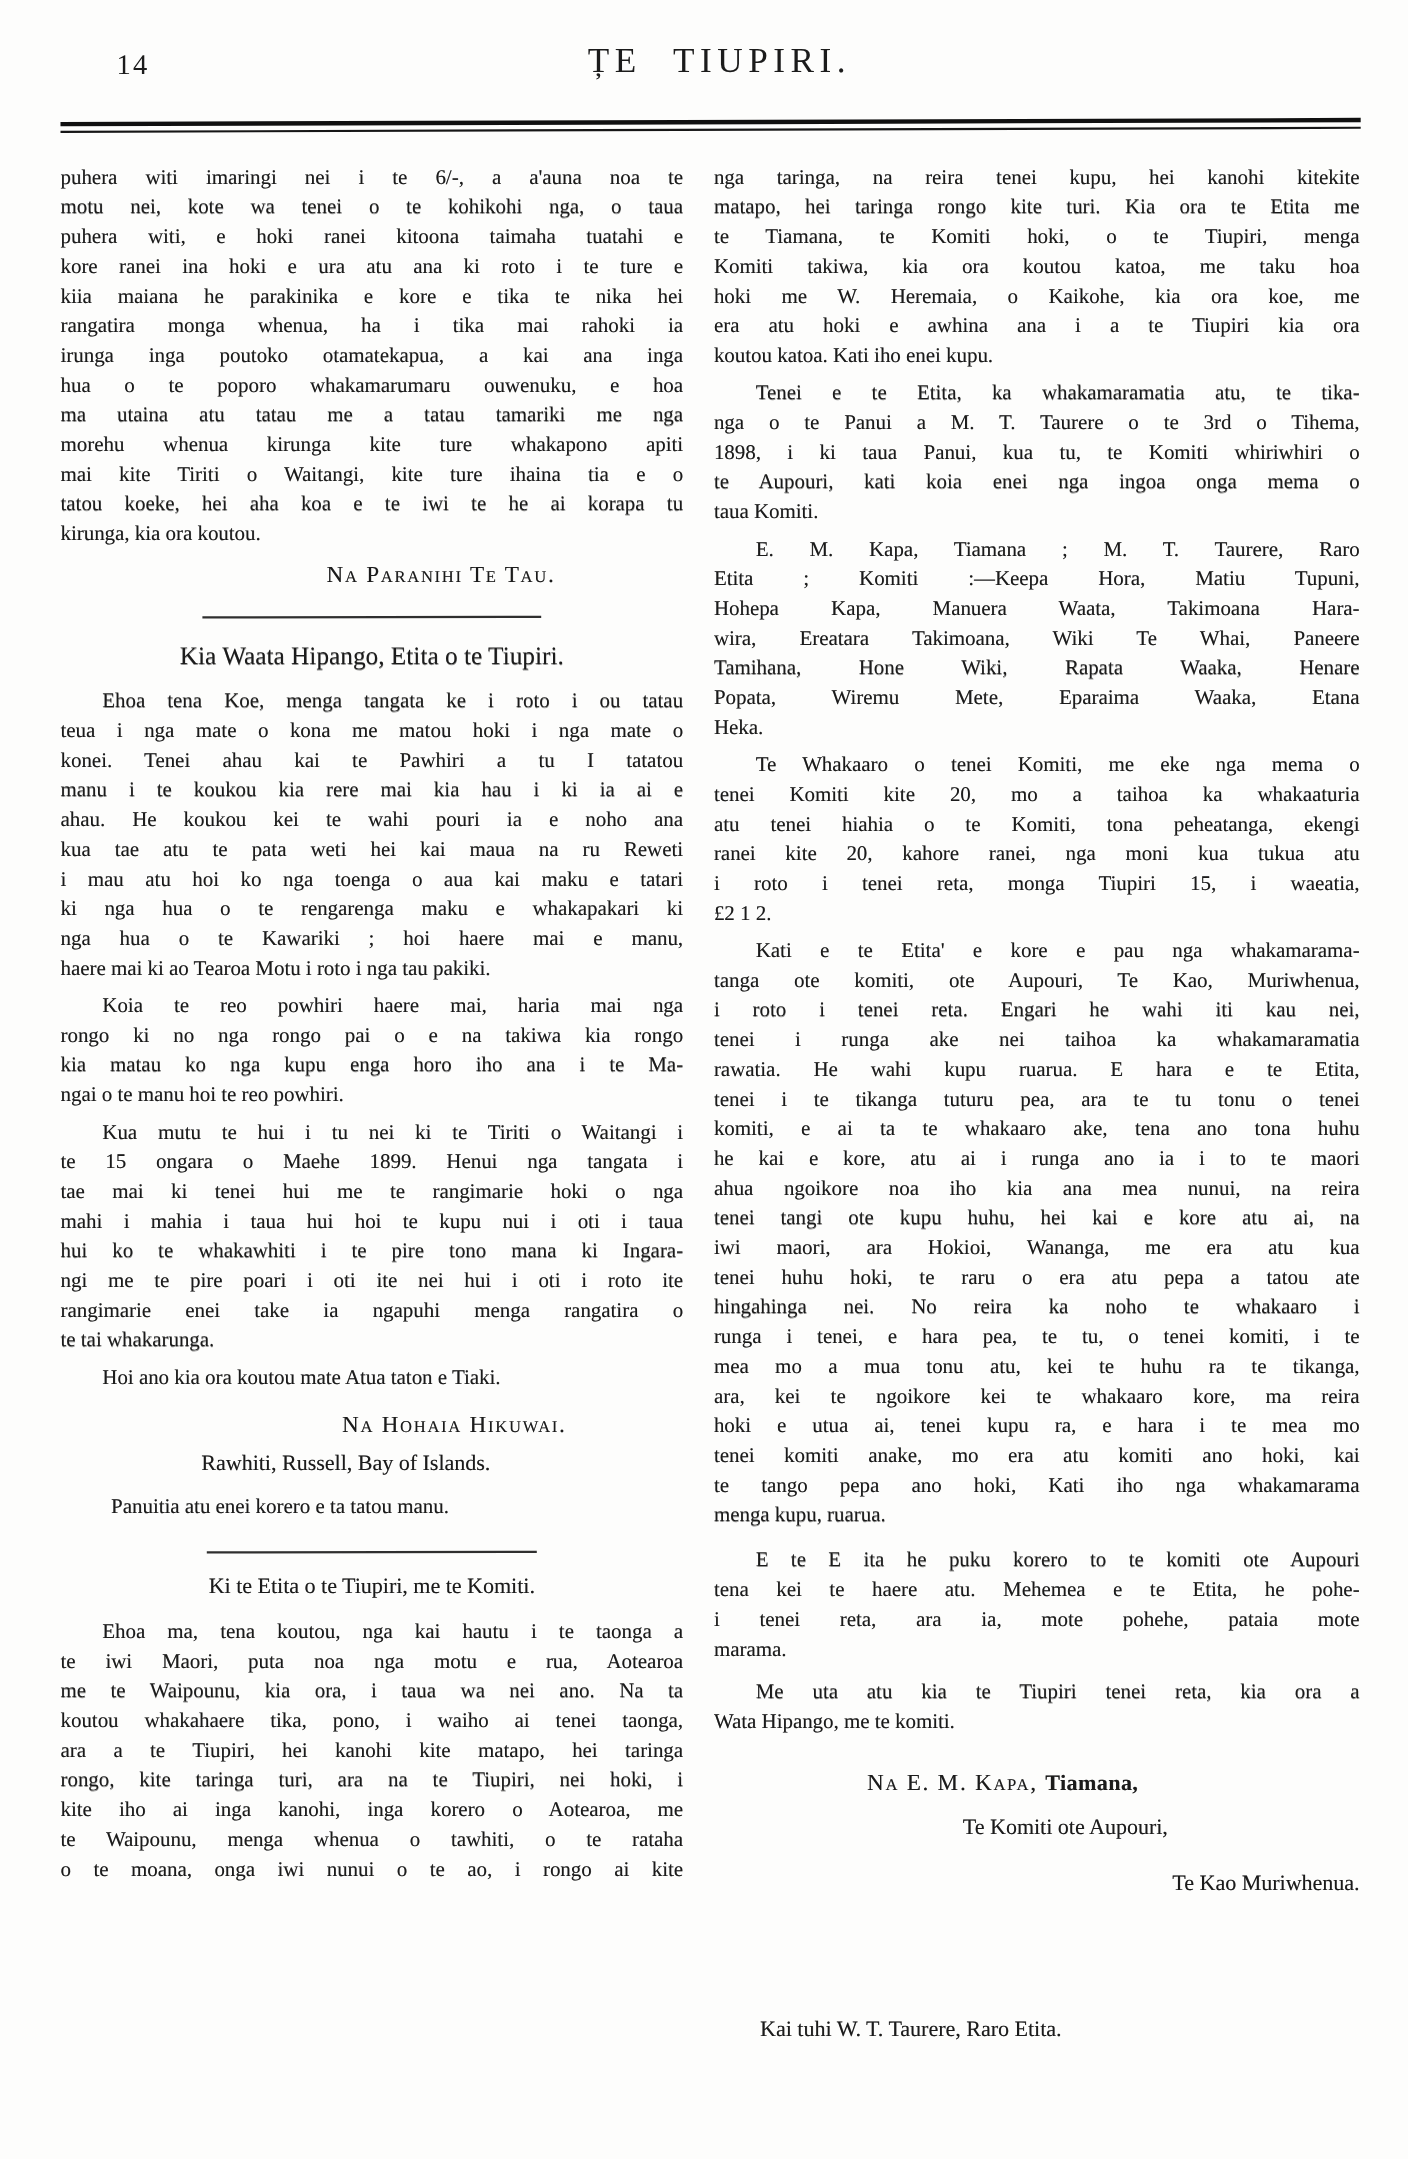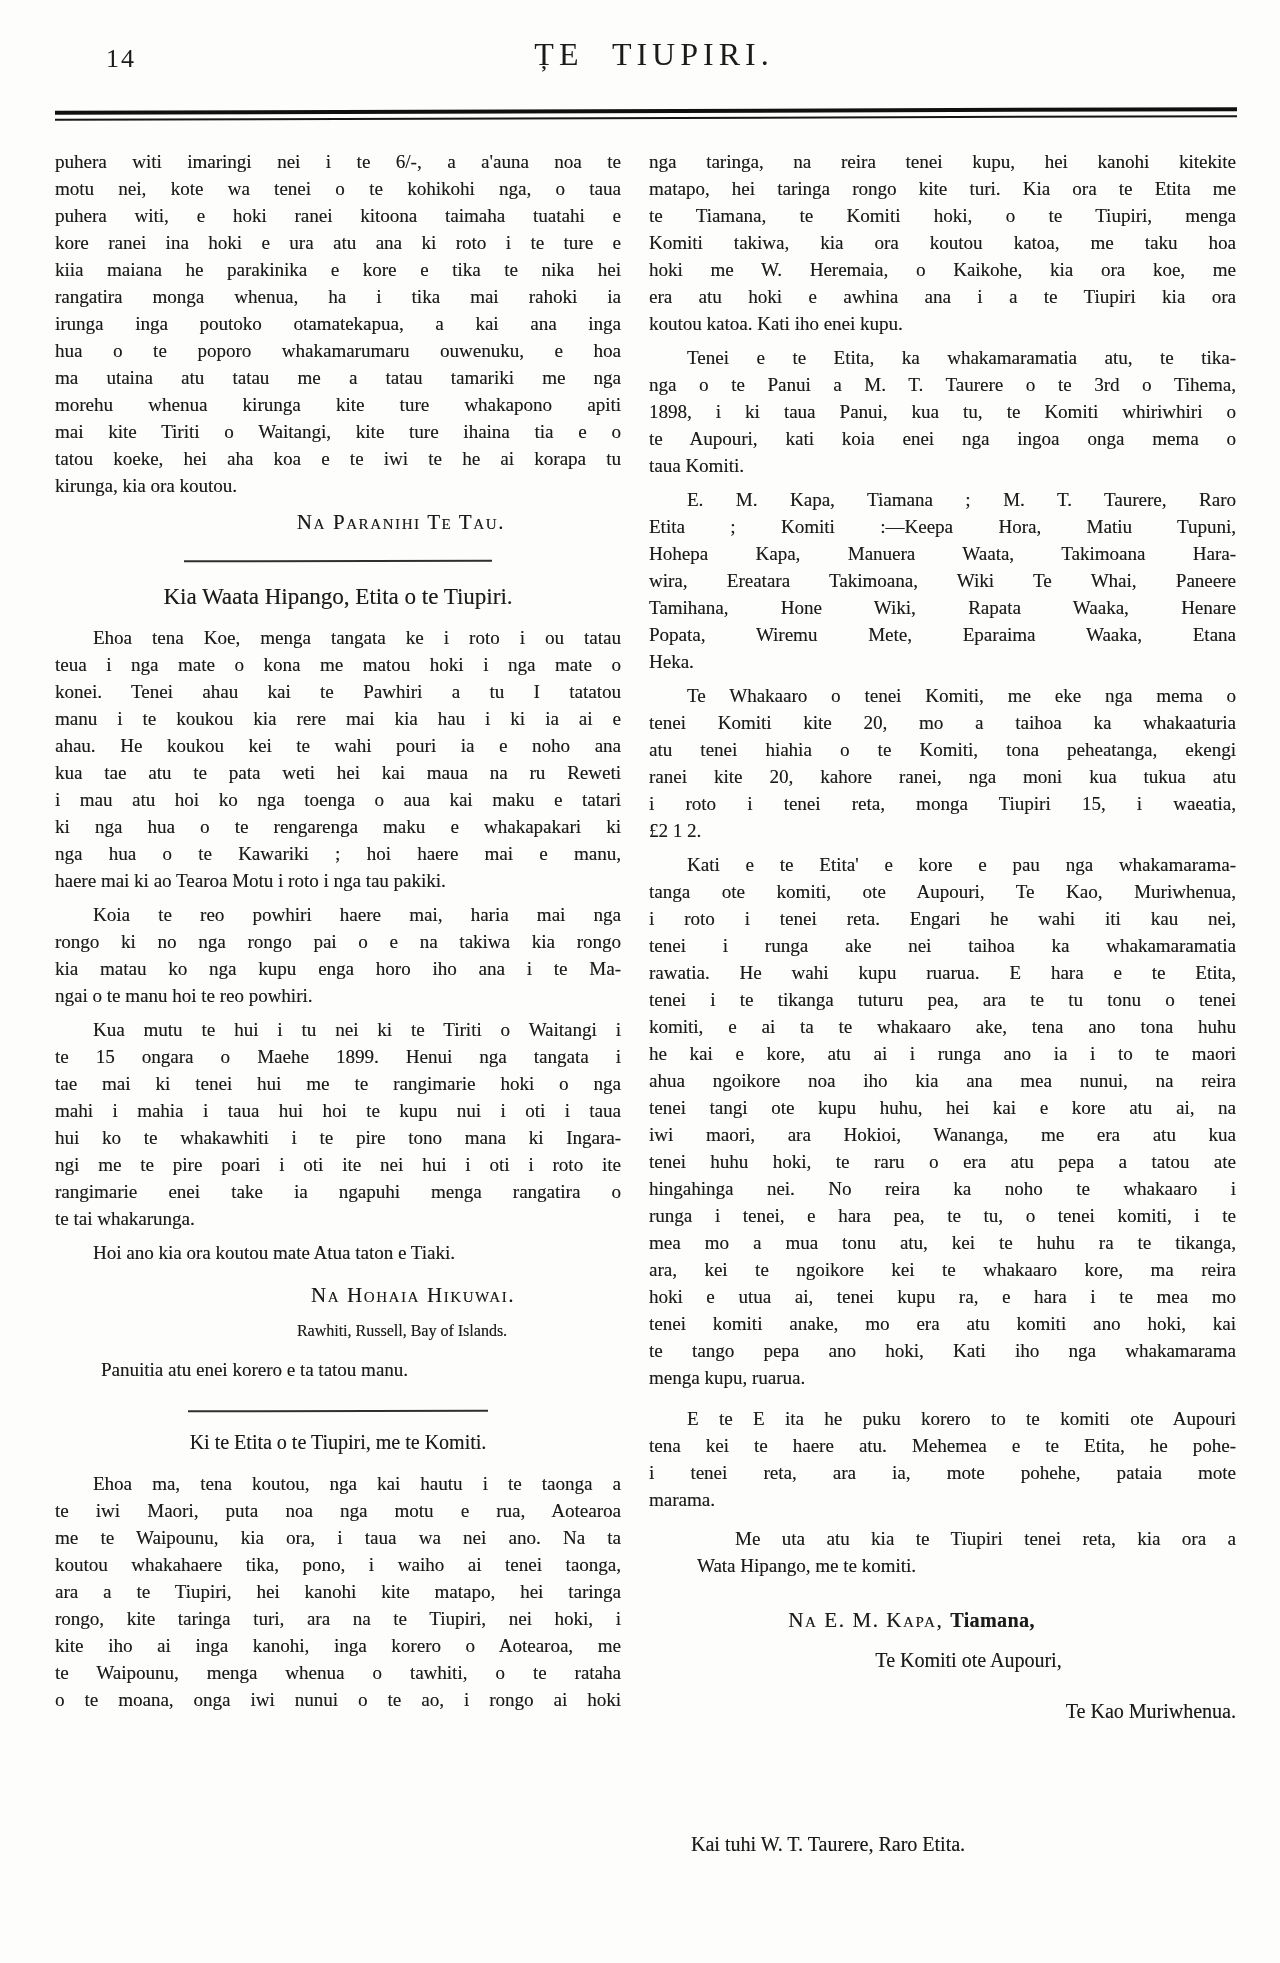--- a/index.html
+++ b/index.html
@@ -36,26 +36,26 @@
   }
   .sig-paranihi{text-align:right;padding-right:116px;margin-top:10px;}
   .divider{
     border:0;border-top:2px solid #1d1d1d;height:0;opacity:.92;
     transform:rotate(-0.1deg);
   }
   .divider-1{width:308px;margin:24px auto 20px auto;}
   .divider-2{width:300px;margin:27px auto 17px auto;}
   .letter-heading{text-align:center;font-size:23px;line-height:30px;margin-bottom:12px;}
   .sig-hohaia{text-align:center;padding-left:150px;margin-top:16px;}
-  .sig-place-left{text-align:center;padding-left:128px;font-size:16px;margin-top:8px;line-height:27px;}
+  .sig-place-left{padding-left:128px;font-size:20px;margin-top:8px;line-height:27px;}
   .panuitia{padding-left:46px;margin-top:12px;line-height:27px;}
   .dateline{text-align:center;padding-left:122px;font-size:20px;line-height:27px;}
   .salutation{text-align:center;font-size:20px;line-height:27px;margin-top:12px;}
   .rc-p6{margin-top:14px;}
-  .rc-p7{margin-top:12px;margin-left:48px;}
+  .rc-p7{margin-top:12px;}
   .sig-kapa{text-align:center;padding-right:62px;margin-top:28px;}
   .sig-kapa .role{font-variant:normal;letter-spacing:0.4px;font-size:20px;font-weight:bold;}
   .sig-org{text-align:center;padding-left:52px;font-size:20px;margin-top:13px;line-height:27px;}
   .sig-place-right{text-align:right;padding-left:238px;font-size:20px;margin-top:24px;line-height:27px;}
   .footer-line{padding-left:42px;margin-top:106px;font-size:20px;line-height:27px;}
 </style>
 </head>
 <body>
 
 <div class="page-number">14</div>
@@ -119,21 +119,21 @@
   <div class="salutation">Ki te Etita o te Tiupiri, me te Komiti.</div>
   <div class="para indent" style="margin-top:14px;">
       <div class="tl">Ehoa ma, tena koutou, nga kai hautu i te taonga a</div>
       <div class="tl">te iwi Maori, puta noa nga motu e rua, Aotearoa</div>
       <div class="tl">me te Waipounu, kia ora, i taua wa nei ano.  Na ta</div>
       <div class="tl">koutou whakahaere tika, pono, i waiho ai tenei taonga,</div>
       <div class="tl">ara a te Tiupiri, hei kanohi kite matapo, hei taringa</div>
       <div class="tl">rongo, kite taringa turi, ara na te Tiupiri, nei hoki, i</div>
       <div class="tl">kite iho ai inga kanohi, inga korero o Aotearoa, me</div>
       <div class="tl">te Waipounu, menga whenua o tawhiti, o te rataha</div>
-      <div class="tl">o te moana, onga iwi nunui o te ao, i rongo ai hoki</div>
+      <div class="tl">o te moana, onga iwi nunui o te ao, i rongo ai kite</div>
     </div>
 </div>
 
 <div class="col col-right">
   <div class="para">
       <div class="tl">nga taringa, na reira tenei kupu, hei kanohi kitekite</div>
       <div class="tl">matapo, hei taringa rongo kite turi.  Kia ora te Etita me</div>
       <div class="tl">te Tiamana, te Komiti hoki, o te Tiupiri, menga</div>
       <div class="tl">Komiti takiwa, kia ora koutou katoa, me taku hoa</div>
       <div class="tl">hoki me W. Heremaia, o Kaikohe, kia ora koe, me</div>

